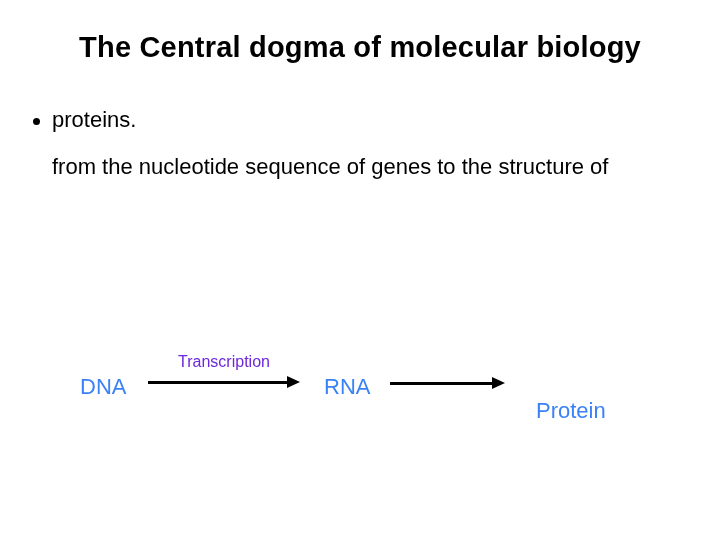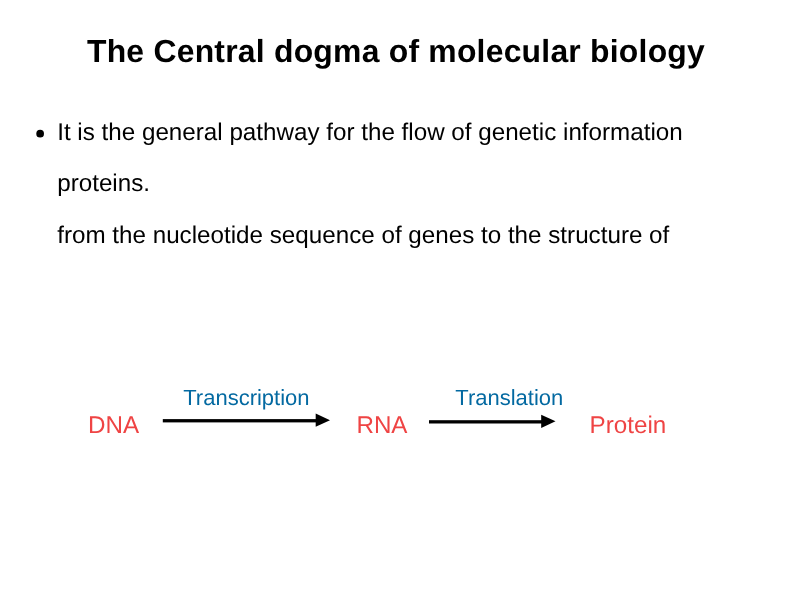--- a/index.html
+++ b/index.html
@@ -48,30 +48,30 @@
     color: #000000;
   }
   .bullet-line {
     white-space: nowrap;
   }
   .node-label {
     position: absolute;
     top: 374px;
     font-size: 22px;
     line-height: 25px;
-    color: #ef4444;
+    color: #3b82f6;
     white-space: nowrap;
   }
   .arrow-label {
     position: absolute;
     top: 350px;
-    font-size: 20px;
+    font-size: 16px;
     line-height: 24px;
     text-align: center;
-    color: #0369a1;
+    color: #6d28d9;
     white-space: nowrap;
   }
   .arrow-line {
     position: absolute;
     height: 3px;
     background: #000000;
   }
   .arrow-head {
     position: absolute;
     width: 0;
@@ -84,32 +84,30 @@
 </head>
 <body>
 
 <div class="slide">
 
   <h1 class="title">The Central dogma of molecular biology</h1>
 
   <span class="bullet-dot"></span>
 
   <div class="bullet-text">
-    <div class="bullet-line">It is the general pathway for the flow of genetic information</div>
     <div class="bullet-line">proteins.</div>
     <div class="bullet-line">from the nucleotide sequence of genes to the structure of</div>
   </div>
 
   <div class="node-label" style="left:80px;">DNA</div>
 
   <div class="arrow-label" style="left:148px; width:152px;">Transcription</div>
   <div class="arrow-line" style="left:148px; top:381px; width:141px;"></div>
   <div class="arrow-head" style="left:287px; top:376px;"></div>
 
   <div class="node-label" style="left:324px;">RNA</div>
 
-  <div class="arrow-label" style="left:398px; width:130px;">Translation</div>
   <div class="arrow-line" style="left:390px; top:382px; width:103px;"></div>
   <div class="arrow-head" style="left:492px; top:377px;"></div>
 
-  <div class="node-label" style="left:536px;">Protein</div>
+  <div class="node-label" style="left:536px;margin-top:24px;">Protein</div>
 
 </div>
 
 </body></html>

